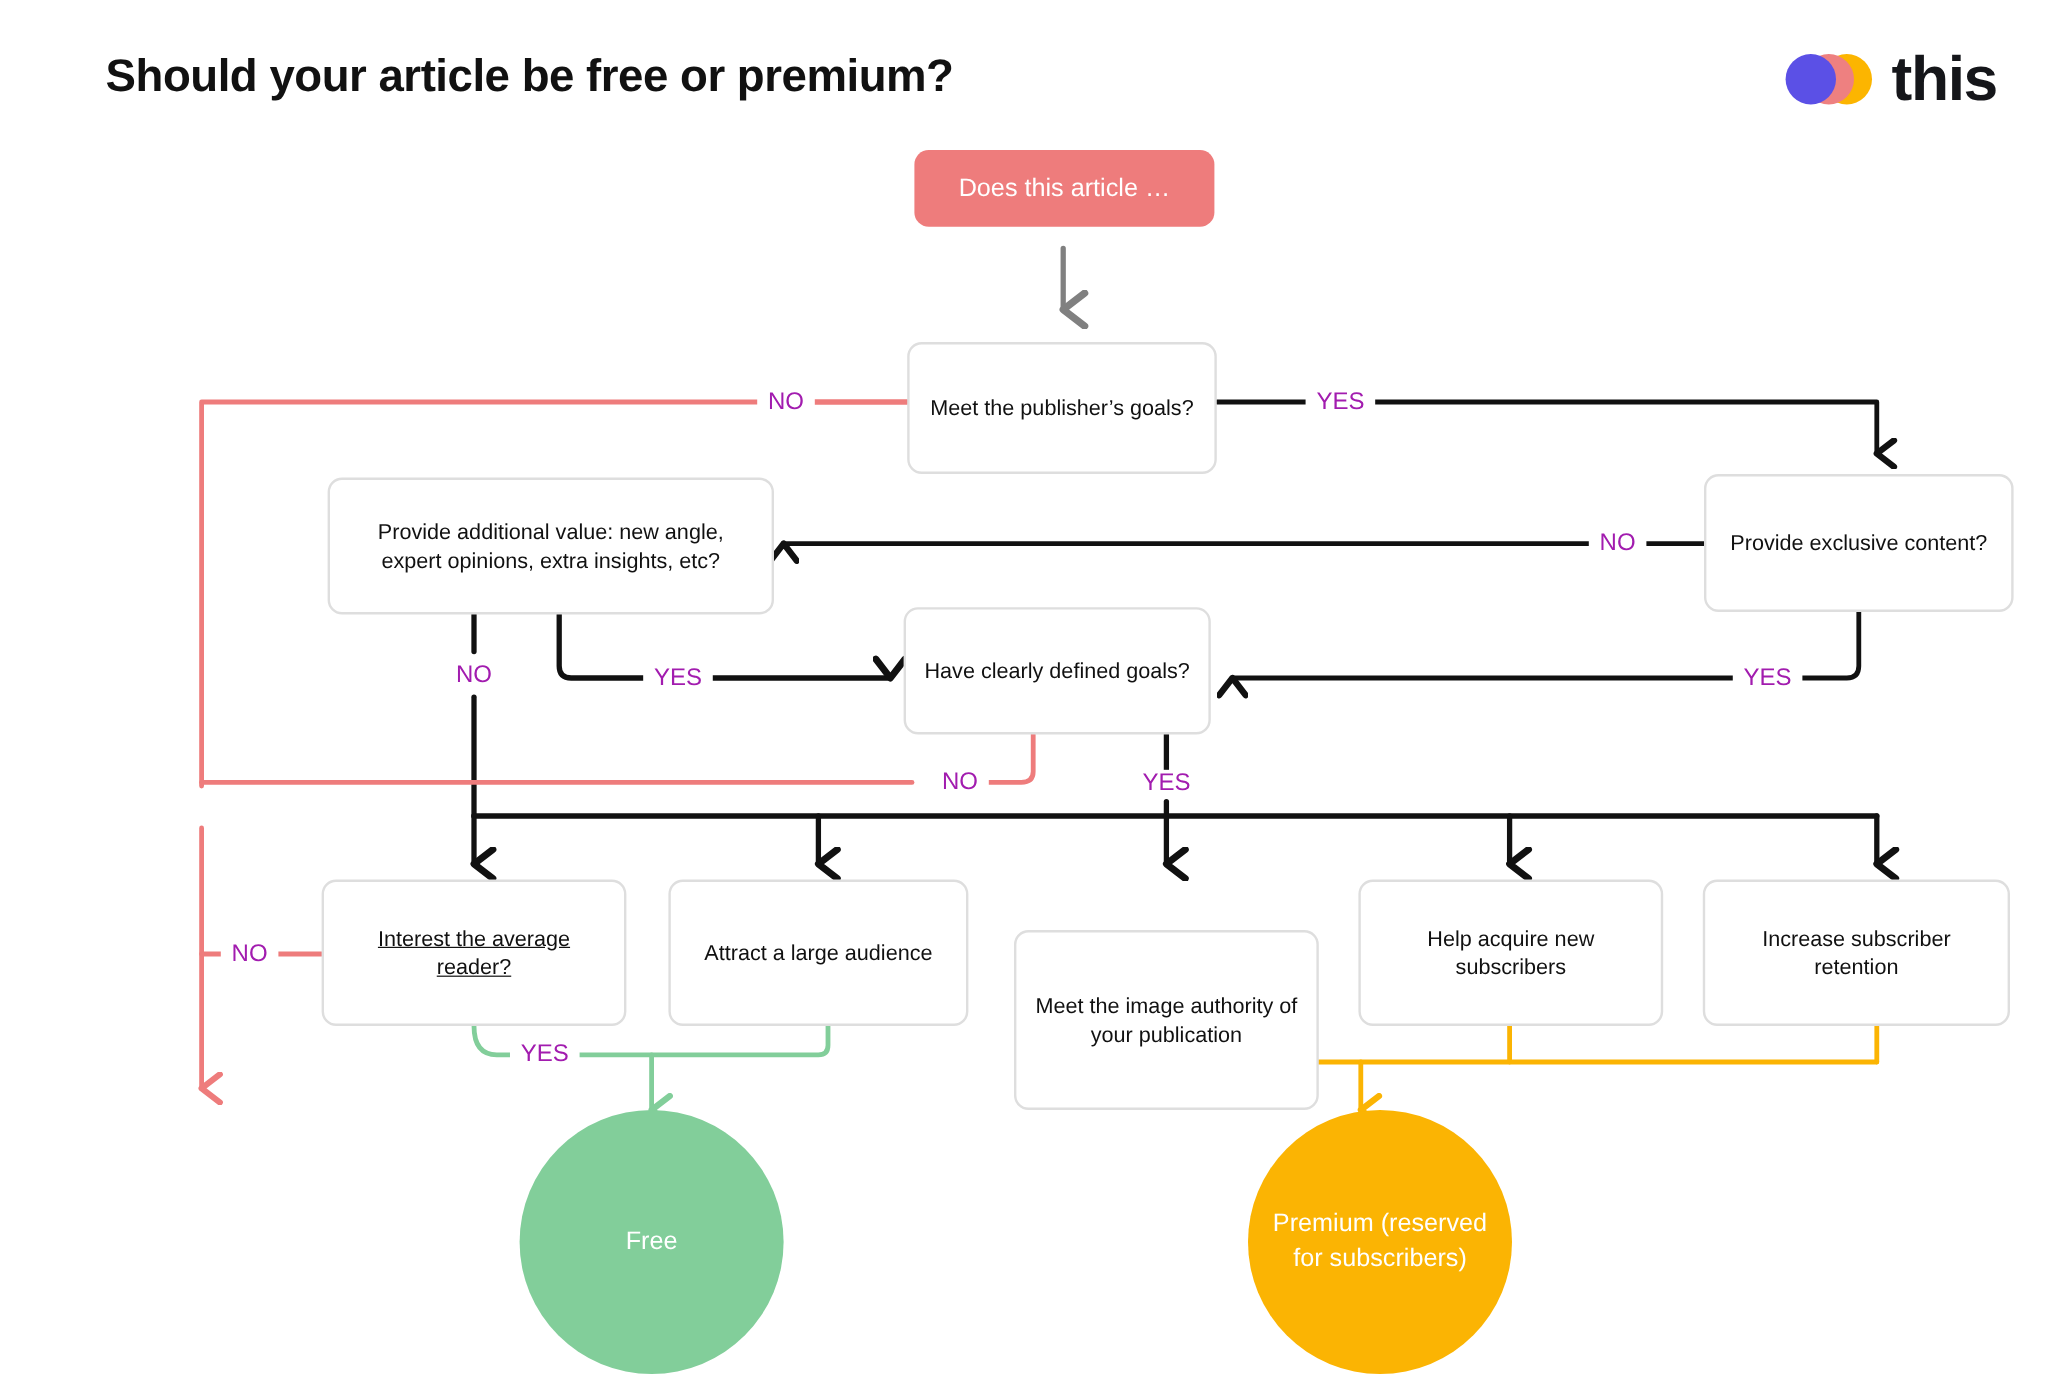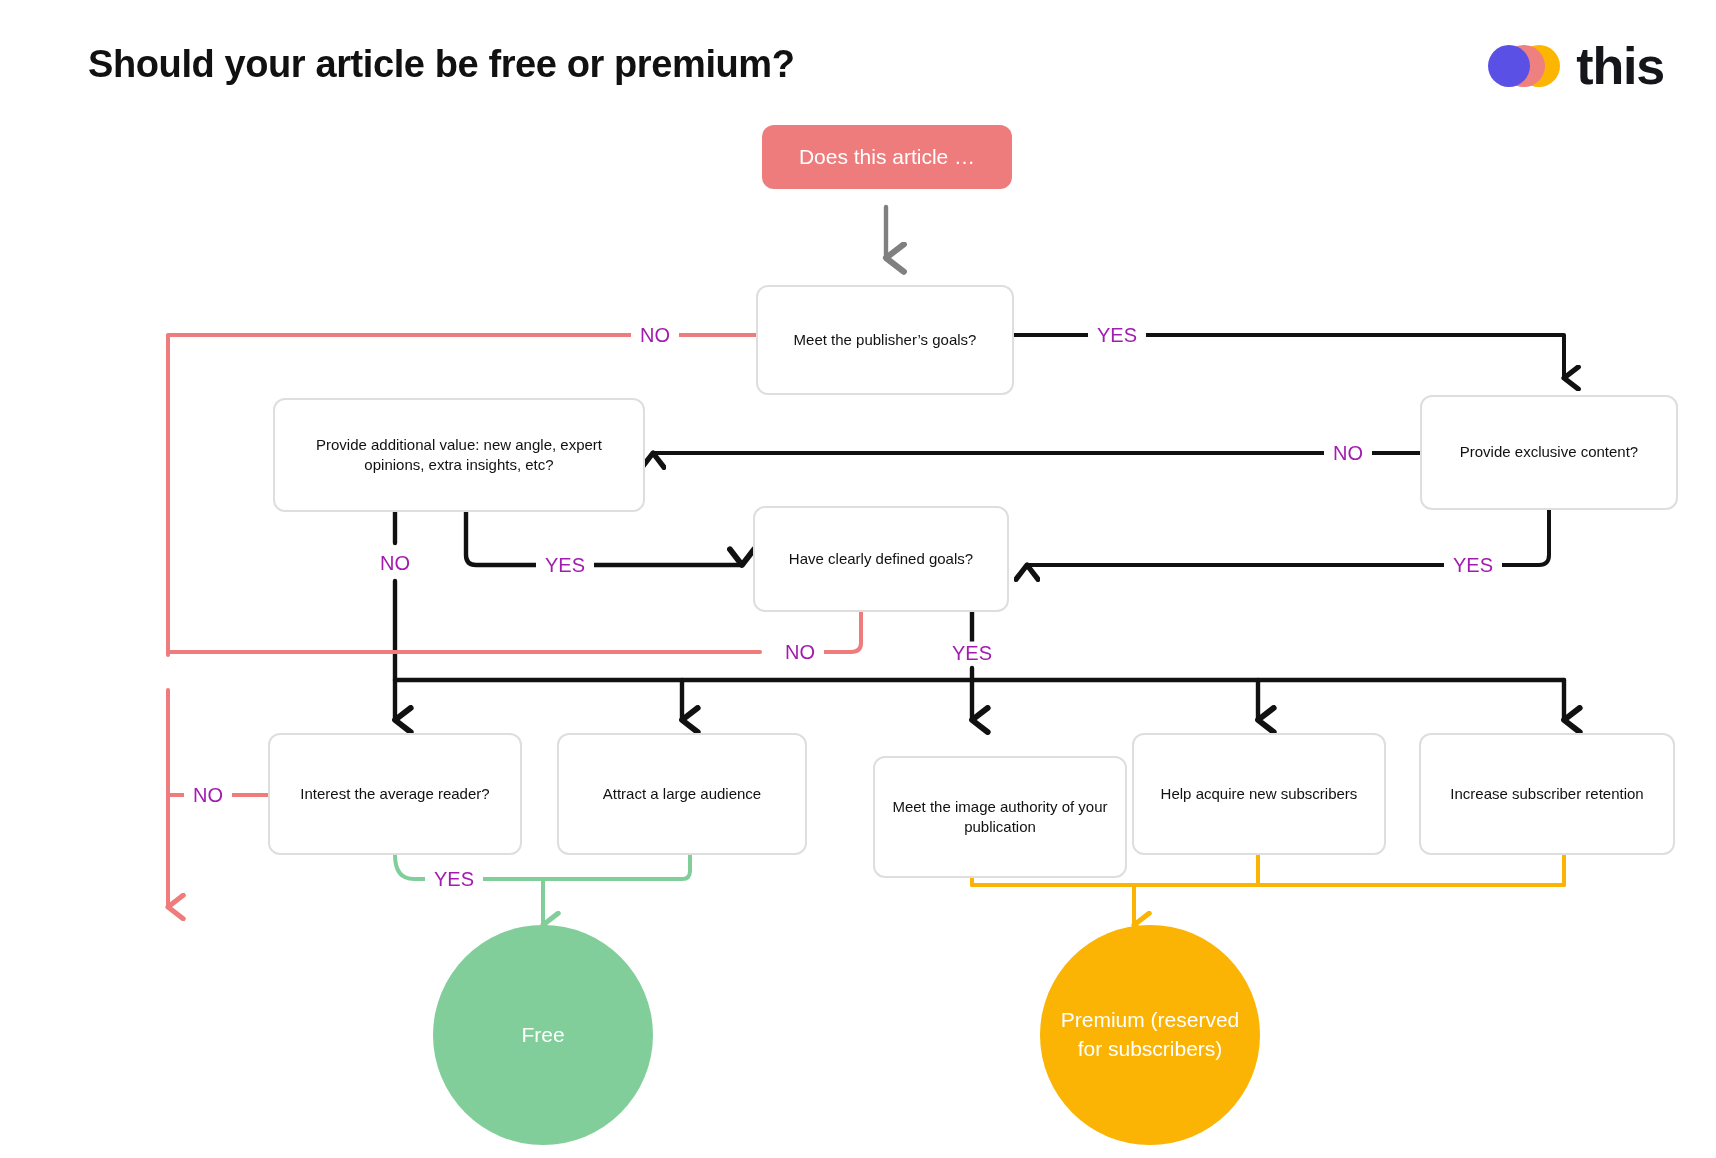--- a/index.html
+++ b/index.html
@@ -82,21 +82,21 @@
     align-items: center;
     justify-content: center;
     text-align: center;
     line-height: 1.36;
   }
   .node.box {
     background: #ffffff;
     border: 2px solid #DEDEDE;
     border-radius: 12px;
     color: #111111;
-    font-size: 15px;
+    font-size: 18px;
     padding: 6px 14px;
   }
   .node.pill {
     background: #EE7C7C;
     border-radius: 12px;
     color: #ffffff;
     font-size: 21px;
   }
   .node.circle {
     border-radius: 50%;
@@ -228,25 +228,25 @@
   <div class="node pill" style="left:762px; top:125px; width:250px; height:64px;">Does this article …</div>
 
   <div class="node box" style="left:756px; top:285px; width:258px; height:110px;">Meet the publisher’s goals?</div>
 
   <div class="node box" style="left:1420px; top:395px; width:258px; height:115px;">Provide exclusive content?</div>
 
   <div class="node box" style="left:273px; top:398px; width:372px; height:114px;">Provide additional value: new angle, expert opinions, extra insights, etc?</div>
 
   <div class="node box" style="left:753px; top:506px; width:256px; height:106px;">Have clearly defined goals?</div>
 
-  <div class="node box" style="left:268px; top:733px; width:254px; height:122px;">Interest the average reader?</div>
+  <div class="node box" style="left:268px; top:733px; width:254px; height:122px;text-decoration:underline;">Interest the average reader?</div>
 
   <div class="node box" style="left:557px; top:733px; width:250px; height:122px;">Attract a large audience</div>
 
-  <div class="node box" style="left:845px; top:756px; width:254px; height:122px;margin-left:28px;">Meet the image authority of your publication</div>
+  <div class="node box" style="left:845px; top:775px; width:254px; height:150px;">Meet the image authority of your publication</div>
 
   <div class="node box" style="left:1132px; top:733px; width:254px; height:122px;">Help acquire new subscribers</div>
 
   <div class="node box" style="left:1419px; top:733px; width:256px; height:122px;">Increase subscriber retention</div>
 
 
   <div class="node circle green" style="left:433px; top:925px; width:220px; height:220px;">Free</div>
 
   <div class="node circle amber" style="left:1040px; top:925px; width:220px; height:220px;">Premium (reserved for subscribers)</div>
 

